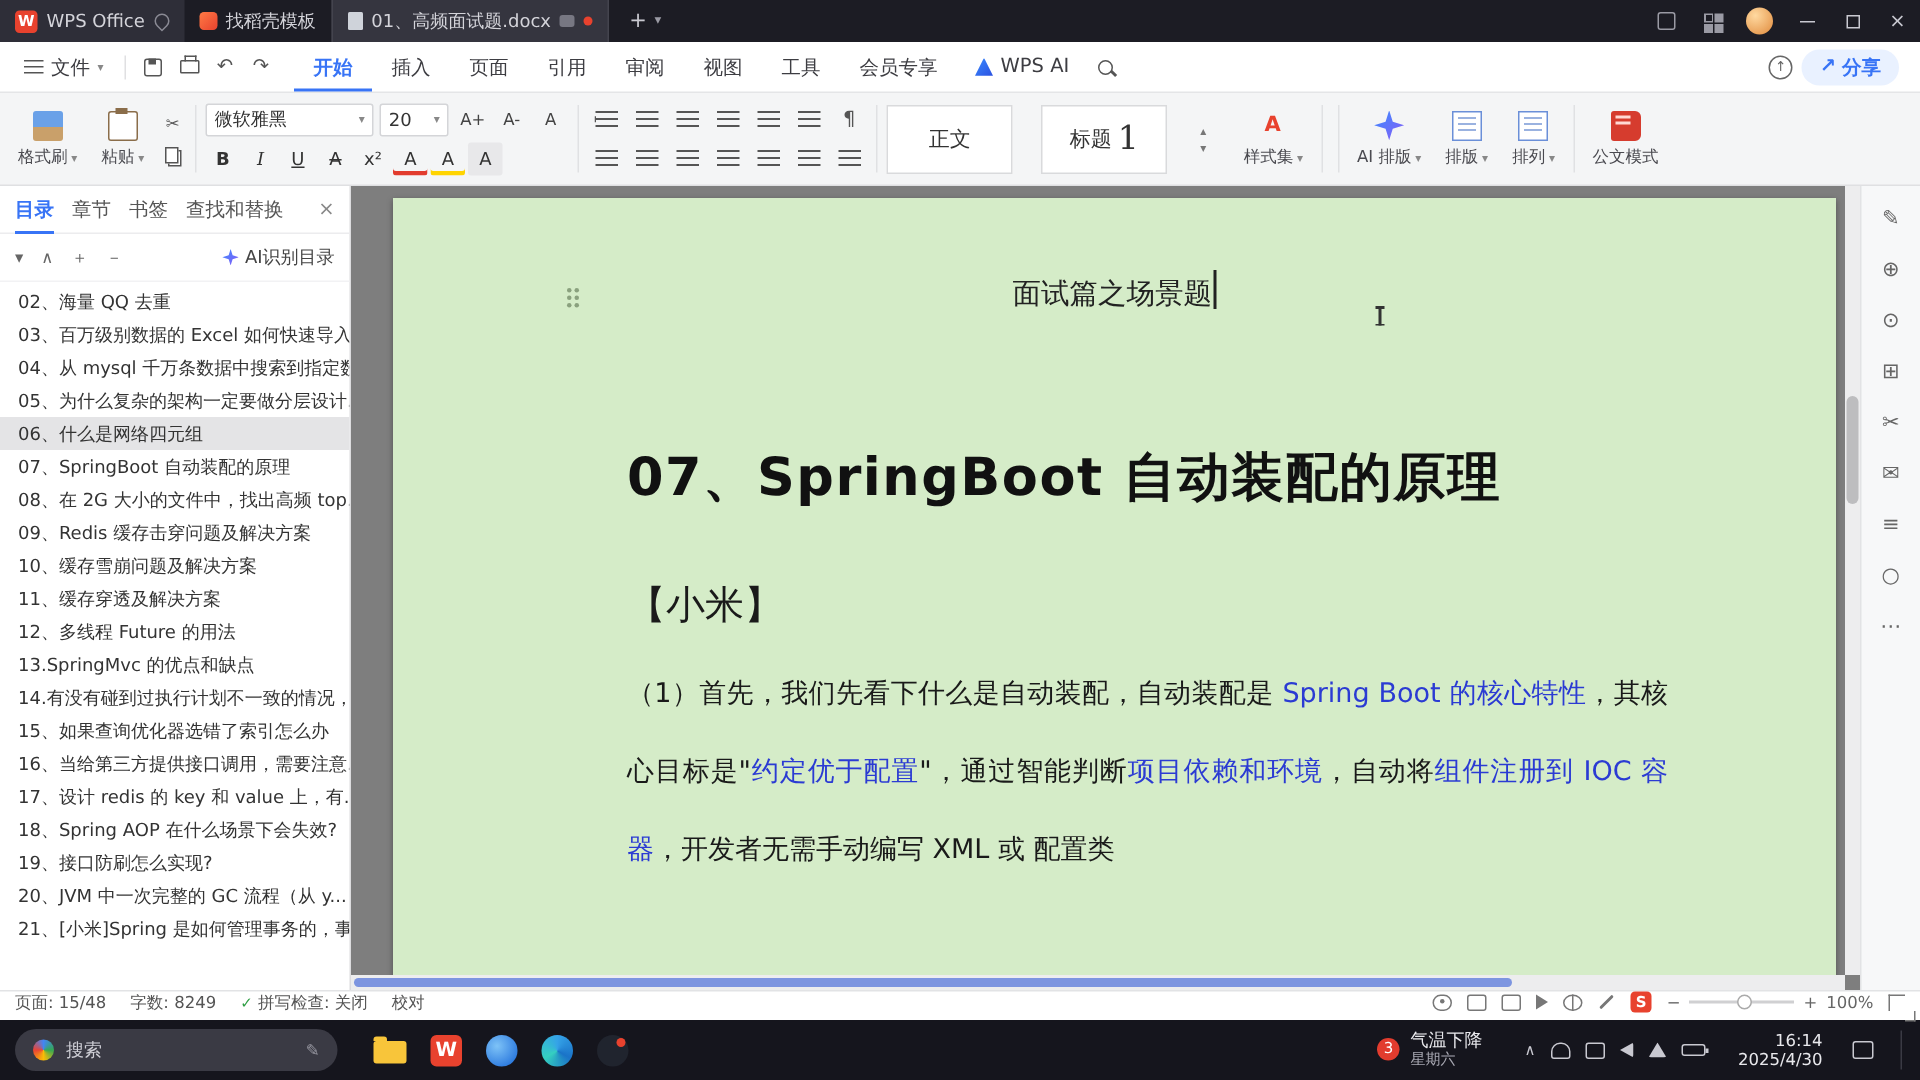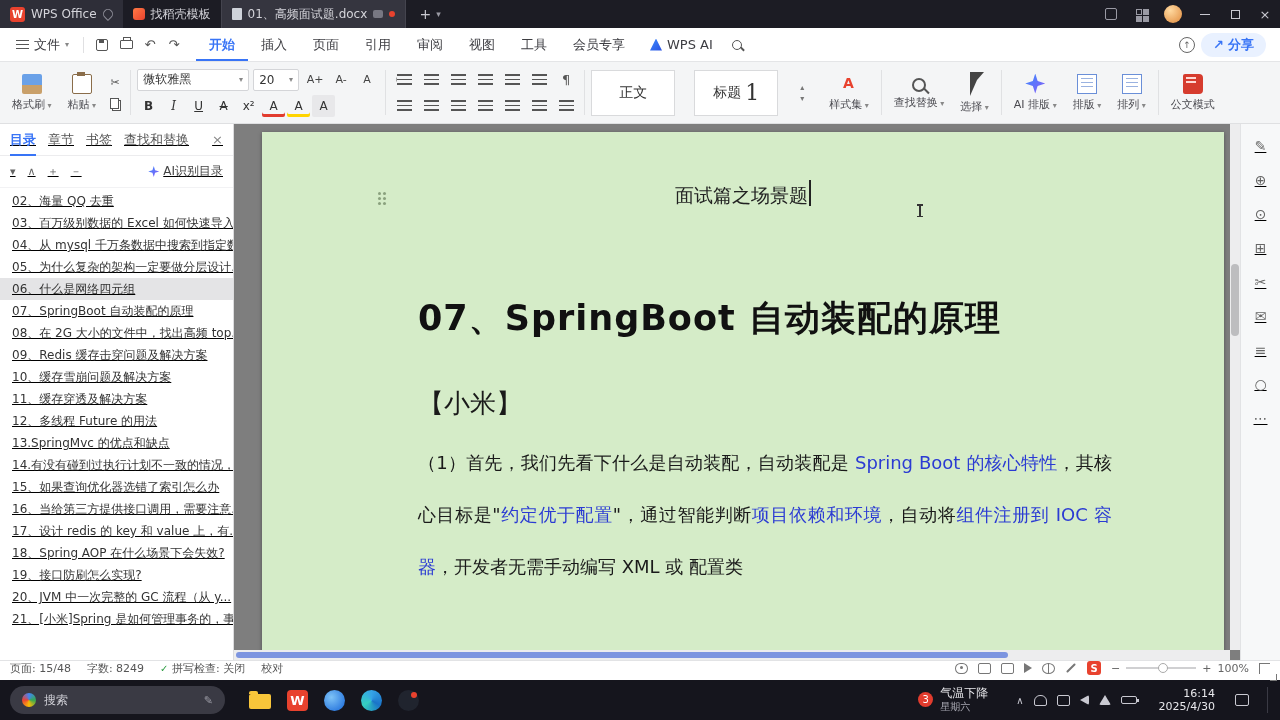--- a/index.html
+++ b/index.html
@@ -95,21 +95,21 @@
   .pg { width:15px; height:11px; background:repeating-linear-gradient(to bottom,#555 0 1.5px,transparent 1.5px 4.6px); }
   .pg.dots { width:15px; background:repeating-linear-gradient(to bottom,#555 0 1.5px,transparent 1.5px 4.6px); box-shadow:-4px 0 0 -3.5px #555; }
   .styles { gap:16px; }
   .style-box { width:84px; height:46px; background:#fff; border:1px solid #d9dadc; display:flex; align-items:center; justify-content:center; gap:4px; font-size:14px; color:#333; margin-right:3px; }
   .style-box .bignum { font-size:22px; font-family:"DejaVu Serif","Liberation Serif",serif; }
   .gal-arrows { display:flex; flex-direction:column; justify-content:center; gap:2px; color:#777; font-size:8px; padding:0 3px; }
   .rail { width:40px; background:#f7f8f9; border-left:1px solid #e2e3e5; display:flex; flex-direction:column; align-items:center; padding-top:14px; gap:16px; flex:0 0 auto; }
   .rail-ic { color:#666; font-size:14px; height:18px; }
 
   
-  .main { flex:1; display:flex; min-height:0;text-decoration:underline; }
+  .main { flex:1; display:flex; min-height:0; }
 
   
   .sidebar { width:234px; background:#fff; border-right:1px solid #dcdcde; display:flex; flex-direction:column; flex:0 0 auto; }
   .sb-tabs { display:flex; align-items:center; height:32px; border-bottom:1px solid #ececee; font-size:13px; color:#555; padding:0 10px; gap:12px; }
   .stab { height:32px; display:flex; align-items:center; }
   .stab.active { color:#3874f6; font-weight:bold; box-shadow:inset 0 -2px 0 #3874f6; }
   .sb-close { margin-left:auto; color:#888; font-size:13px; }
   .sb-controls { display:flex; align-items:center; height:32px; padding:0 10px; gap:12px; color:#666; font-size:11px; border-bottom:1px solid #f2f2f4; }
   .sb-controls .ai-btn { margin-left:auto; display:flex; align-items:center; gap:4px; font-size:12px; color:#444; }
   .ai-star { width:11px; height:11px; background:linear-gradient(135deg,#3a8bff,#8a5cf6); clip-path:polygon(50% 0,62% 38%,100% 50%,62% 62%,50% 100%,38% 62%,0 50%,38% 38%); }
@@ -369,30 +369,20 @@
         <span>▴</span>
         <span>▾</span>
       </div>
       <div class="bigbtn">
         <span class="ic styleset"></span>
         <span class="blabel withdd">样式集</span>
       </div>
     </div>
     <div class="gsep"></div>
 
-    <div class="rgroup">
-      <div class="bigbtn">
-        <span class="ic findmag"></span>
-        <span class="blabel withdd">查找替换</span>
-      </div>
-      <div class="bigbtn">
-        <span class="ic cursor"></span>
-        <span class="blabel withdd">选择</span>
-      </div>
-    </div>
     <div class="gsep"></div>
 
     <div class="rgroup">
       <div class="bigbtn">
         <span class="ic aispark"></span>
         <span class="blabel withdd">AI 排版</span>
       </div>
       <div class="bigbtn">
         <span class="ic pagebox"></span>
         <span class="blabel withdd">排版</span>

